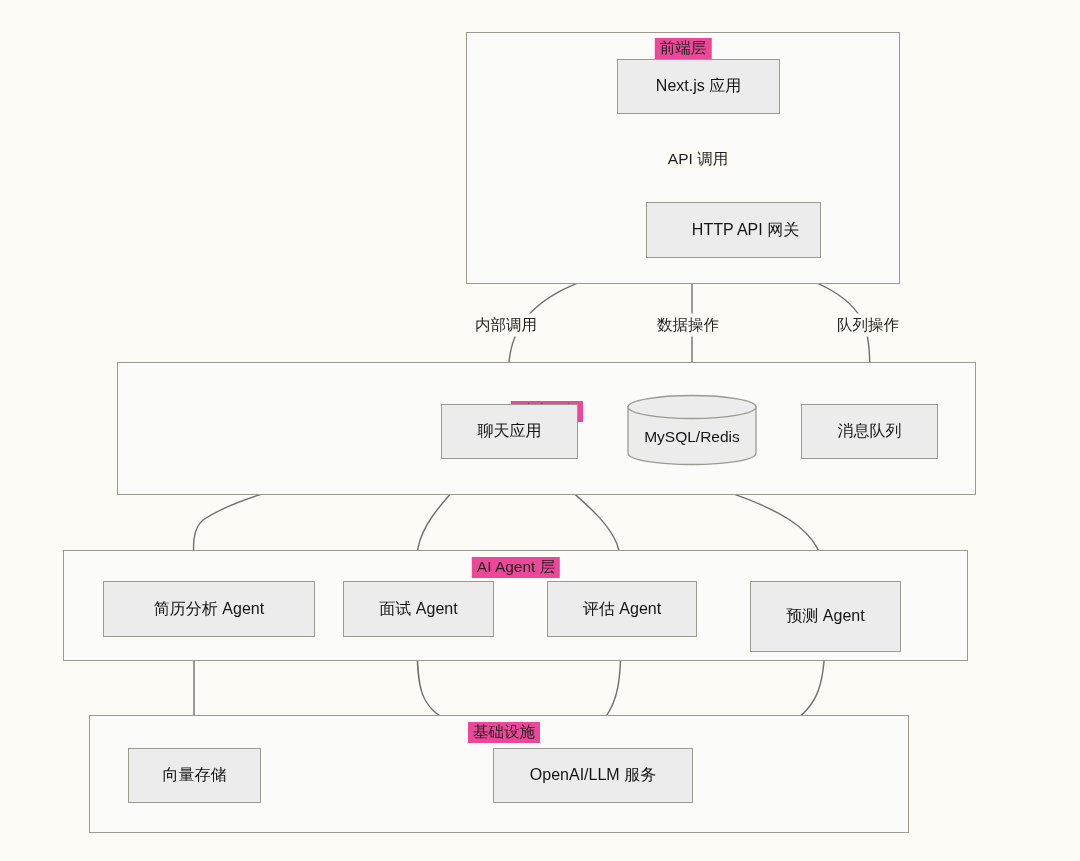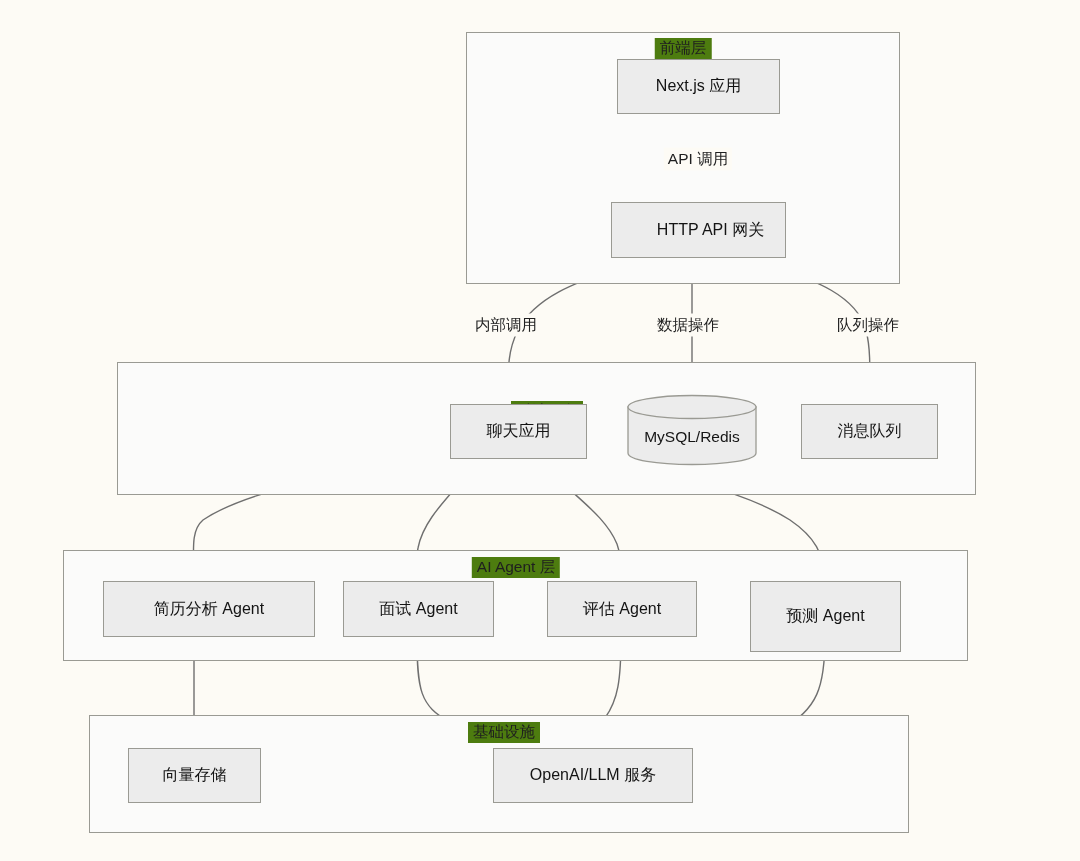--- a/index.html
+++ b/index.html
@@ -34,21 +34,21 @@
   .group-box {
     position: absolute;
     background: #fbfbfa;
     border: 1.4px solid #9a9a93;
     box-sizing: border-box;
   }
   .group-title {
     position: absolute;
     font-size: 15.5px;
     color: #1f1f1f;
-    background: #4d7c0f;
+    background: #ec4899;
     padding: 0 5px;
     white-space: nowrap;
     transform: translateX(-50%);
   }
   .node-box {
     position: absolute;
     background: #ececec;
     border: 1.3px solid #9a9a93;
     box-sizing: border-box;
     display: flex;
@@ -130,23 +130,23 @@
   <div class="group-title" style="left:547px; top:369px;margin-top:32px;">后端服务</div>
 
   <div class="group-box" style="left:63px; top:550px; width:905px; height:111px;"></div>
   <div class="group-title" style="left:516px; top:557px;">AI Agent 层</div>
 
   <div class="group-box" style="left:89px; top:715px; width:820px; height:118px;"></div>
   <div class="group-title" style="left:504px; top:722px;">基础设施</div>
 
   <div class="node-box" style="left:617px; top:59px; width:163px; height:55px;">Next.js 应用</div>
 
-  <div class="node-box" style="left:611px; top:202px; width:175px; height:56px;padding-left:24px;">HTTP API 网关</div>
+  <div class="node-box" style="left:646px; top:202px; width:175px; height:56px;padding-left:24px;">HTTP API 网关</div>
 
-  <div class="node-box" style="left:450px; top:404px; width:137px; height:55px;">聊天应用</div>
+  <div class="node-box" style="left:441px; top:404px; width:137px; height:55px;">聊天应用</div>
 
   <div class="db-node" style="left:627px; top:394px; width:130px; height:72px;">
     <svg width="130" height="72" viewBox="0 0 130 72" xmlns="http://www.w3.org/2000/svg">
       <path d="M 1 13 L 1 59 C 1 66 30 70.5 65 70.5 C 100 70.5 129 66 129 59 L 129 13 Z" fill="#ececec" stroke="#9a9a93" stroke-width="1.3"></path>
       <ellipse cx="65" cy="13" rx="64" ry="11.5" fill="#ececec" stroke="#9a9a93" stroke-width="1.3"></ellipse>
     </svg>
     <div class="db-label">MySQL/Redis</div>
   </div>
 
   <div class="node-box" style="left:801px; top:404px; width:137px; height:55px;">消息队列</div>

